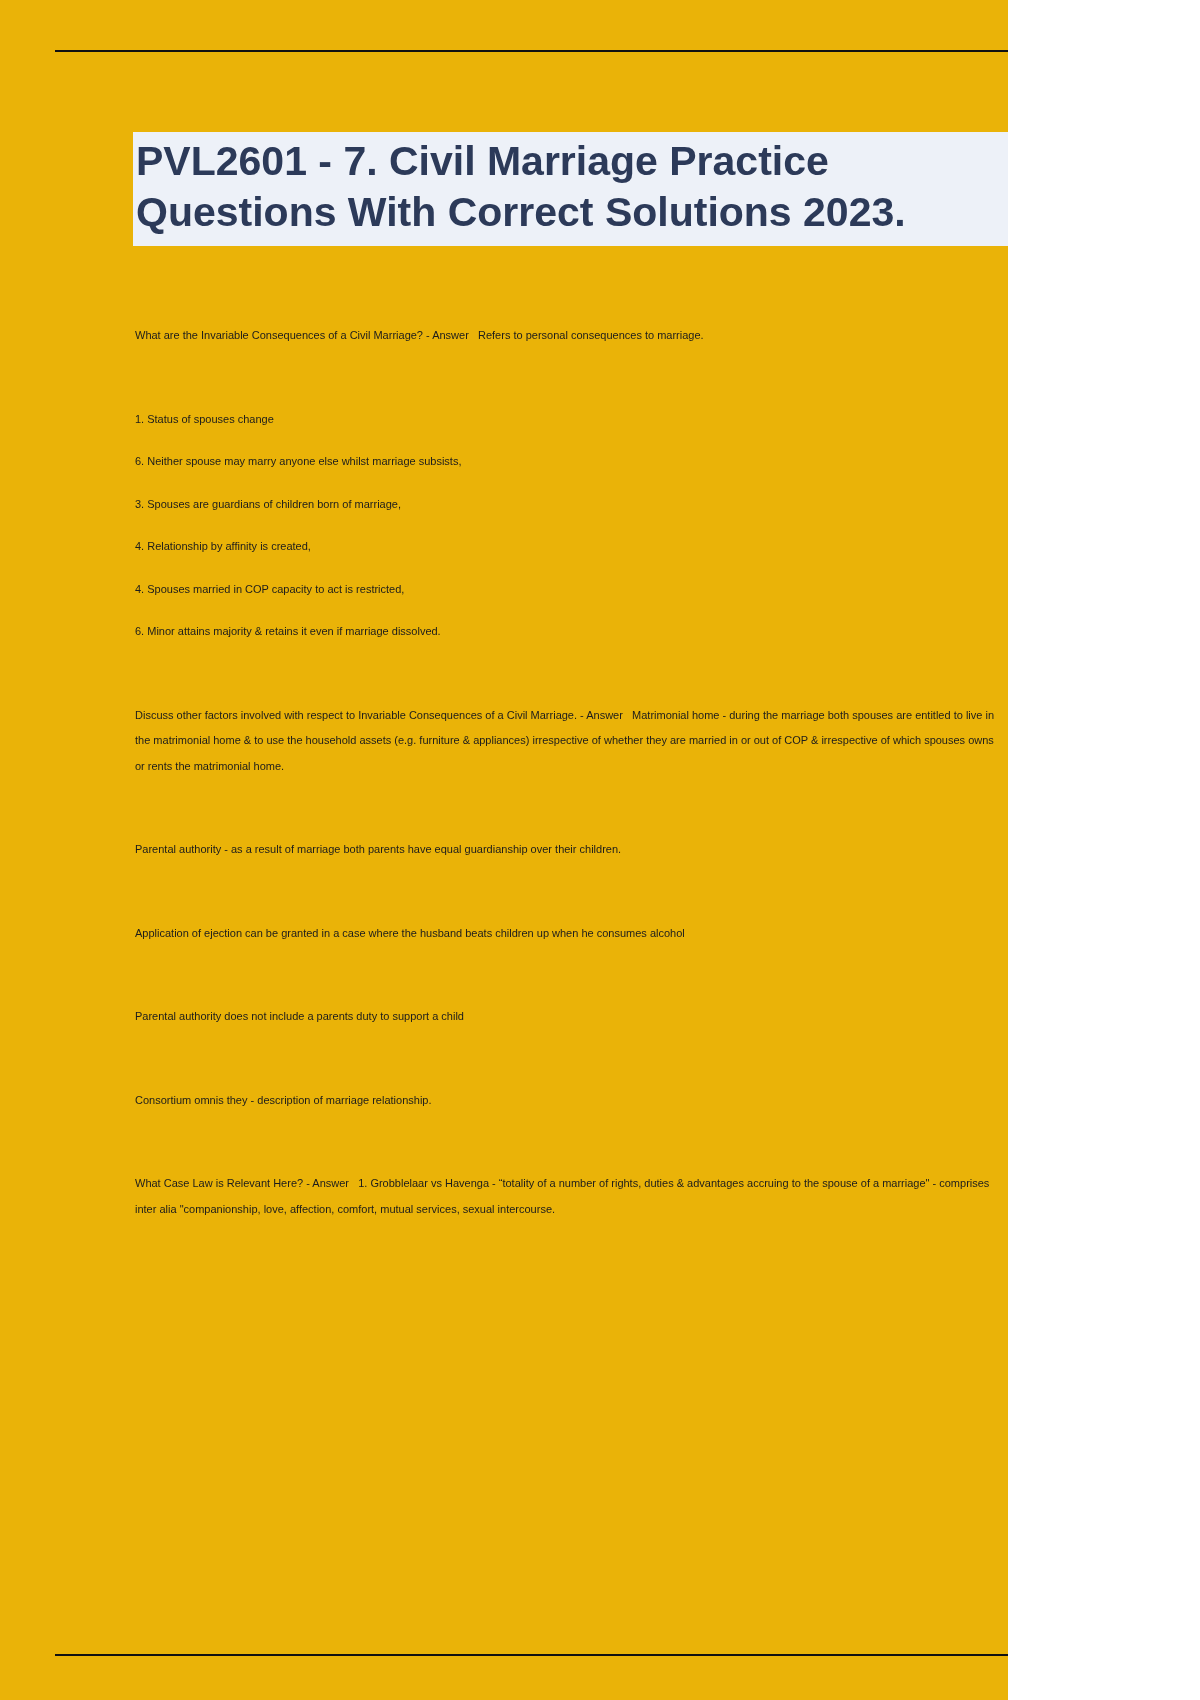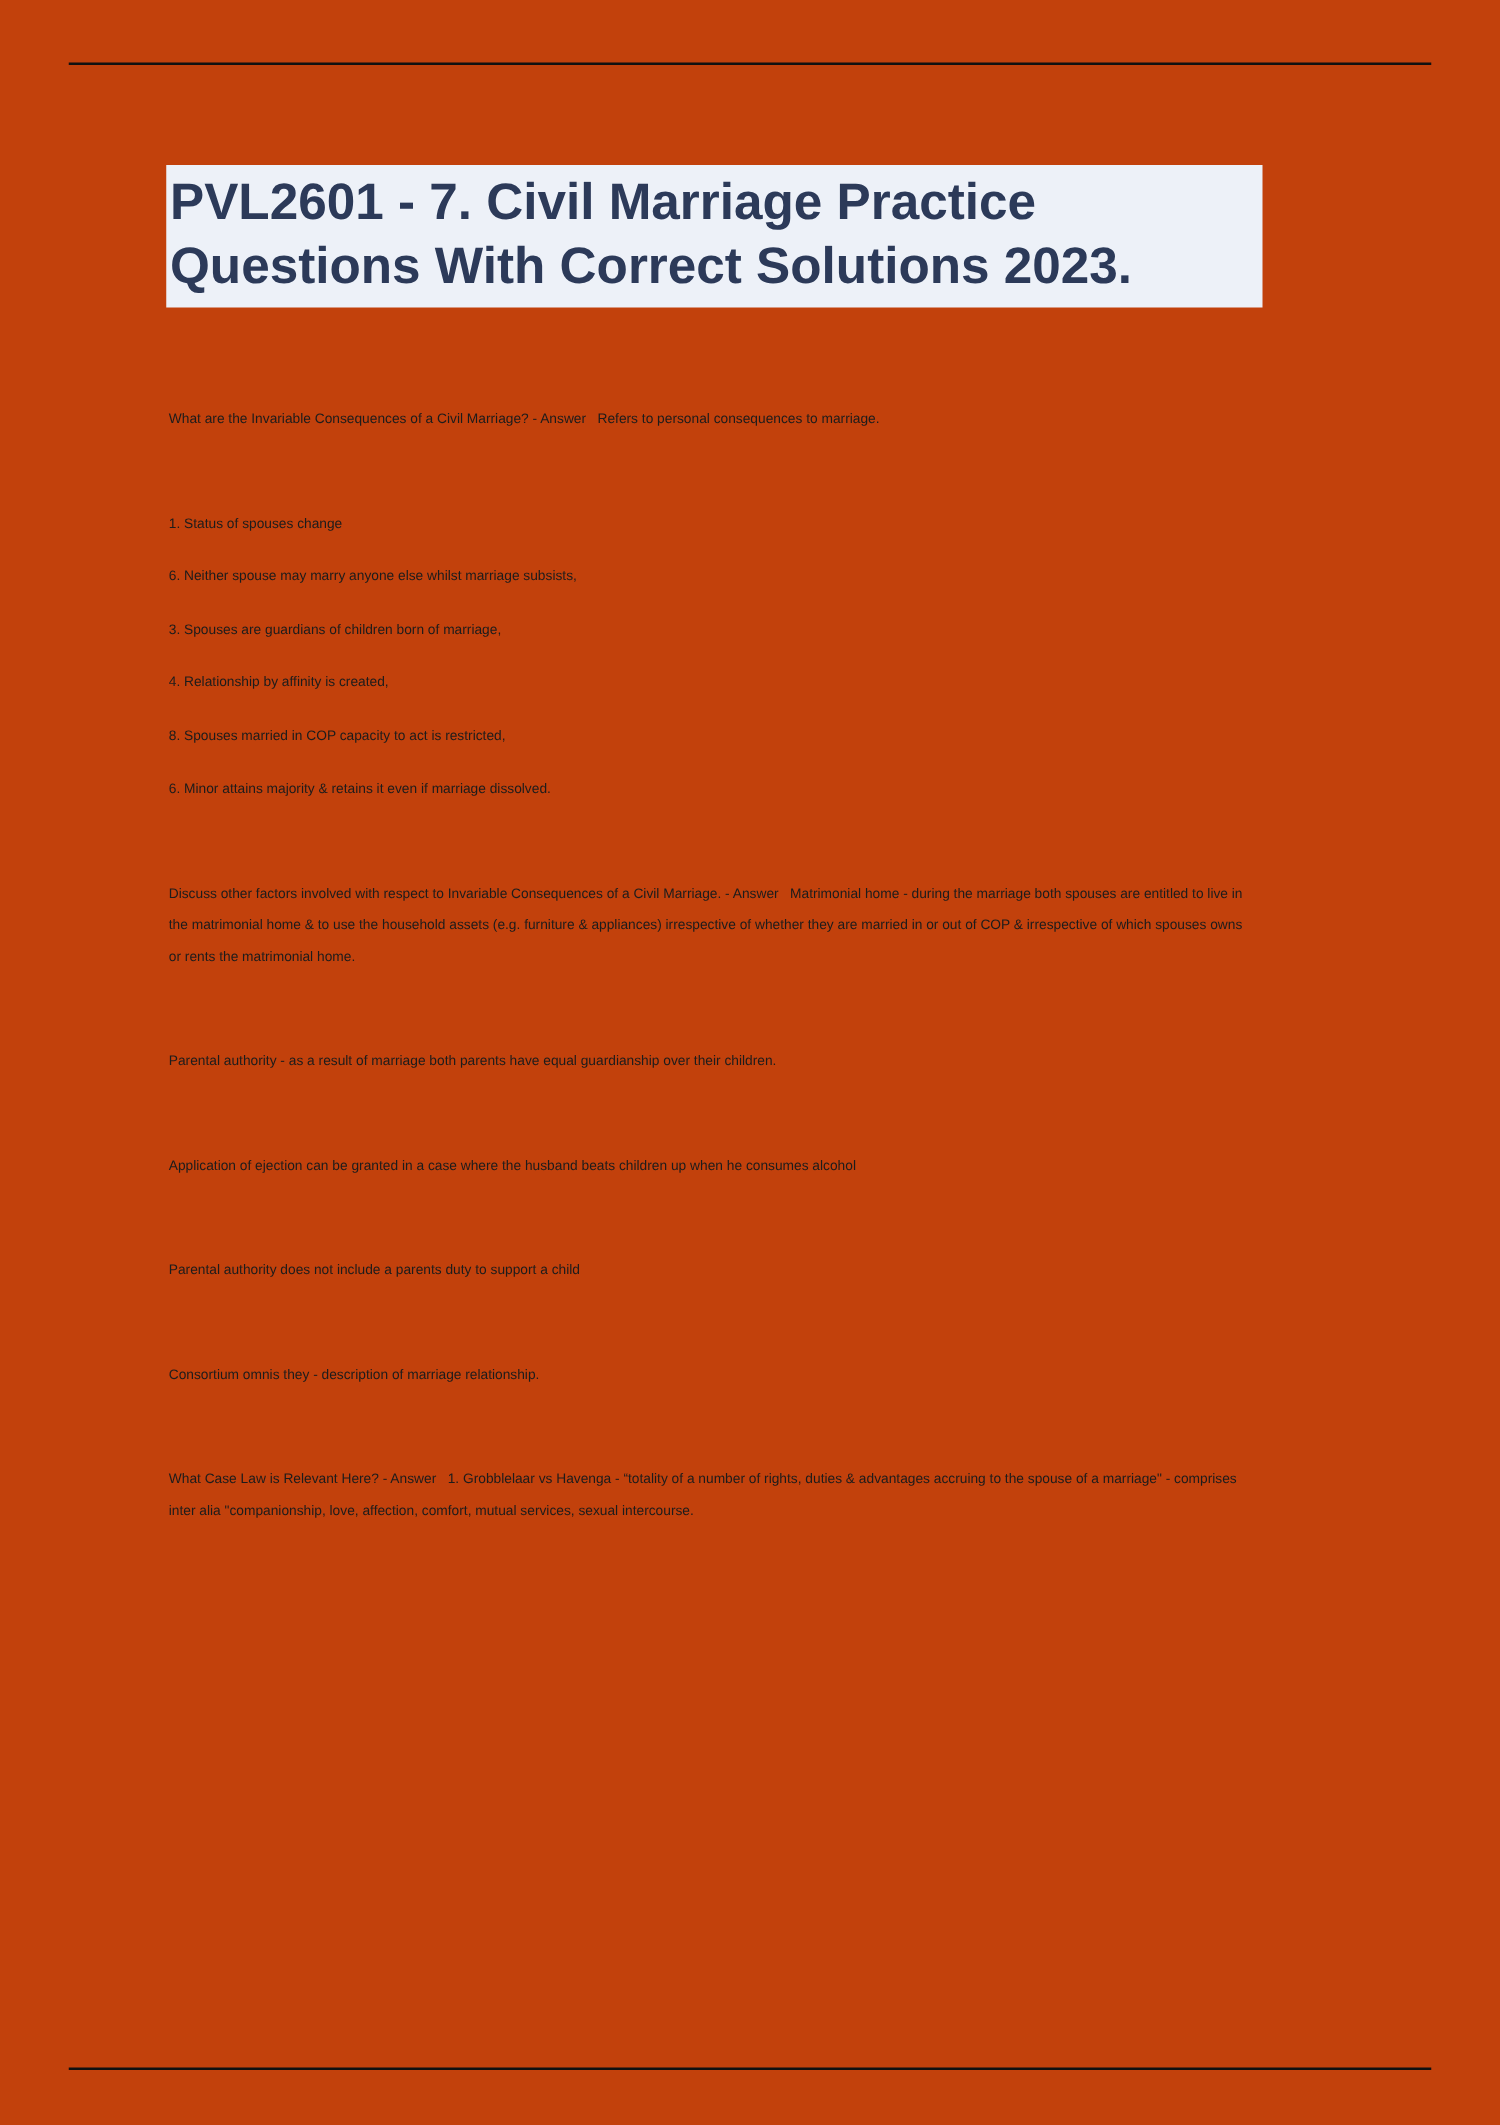--- a/index.html
+++ b/index.html
@@ -2,23 +2,23 @@
 <html><head>
 <meta charset="utf-8">
 <style>
   html, body {
     margin: 0;
     padding: 0;
     background: #ffffff;
   }
   .page {
     position: relative;
-    width: 1200px;
+    width: 1008px;
     height: 1700px;
-    background: #c2410c;
+    background: #eab308;
     font-family: "Liberation Sans", sans-serif;
     overflow: hidden;
   }
   .rule {
     position: absolute;
     left: 55px;
     width: 1090px;
     border: none;
     border-top: 2px solid #111111;
     margin: 0;
@@ -66,21 +66,21 @@
   <hr class="rule rule-top">
 
   <h1 class="doc-title">PVL2601 - 7. Civil Marriage Practice Questions With Correct Solutions 2023.</h1>
 
   <div class="content" id="content">
       <p class="gap-l">What are the Invariable Consequences of a Civil Marriage? - Answer   Refers to personal consequences to marriage.</p>
       <p class="gap-s">1. Status of spouses change</p>
       <p class="gap-s">6. Neither spouse may marry anyone else whilst marriage subsists,</p>
       <p class="gap-s">3. Spouses are guardians of children born of marriage,</p>
       <p class="gap-s">4. Relationship by affinity is created,</p>
-      <p class="gap-s">8. Spouses married in COP capacity to act is restricted,</p>
+      <p class="gap-s">4. Spouses married in COP capacity to act is restricted,</p>
       <p class="gap-l">6. Minor attains majority &amp; retains it even if marriage dissolved.</p>
       <p class="gap-l">Discuss other factors involved with respect to Invariable Consequences of a Civil Marriage. - Answer   Matrimonial home - during the marriage both spouses are entitled to live in the matrimonial home &amp; to use the household assets (e.g. furniture &amp; appliances) irrespective of whether they are married in or out of COP &amp; irrespective of which spouses owns or rents the matrimonial home.</p>
       <p class="gap-l">Parental authority - as a result of marriage both parents have equal guardianship over their children.</p>
       <p class="gap-l">Application of ejection can be granted in a case where the husband beats children up when he consumes alcohol</p>
       <p class="gap-l">Parental authority does not include a parents duty to support a child</p>
       <p class="gap-l">Consortium omnis they - description of marriage relationship.</p>
       <p class="gap-l">What Case Law is Relevant Here? - Answer   1. Grobblelaar vs Havenga - “totality of a number of rights, duties &amp; advantages accruing to the spouse of a marriage" - comprises inter alia "companionship, love, affection, comfort, mutual services, sexual intercourse.</p>
     </div>
 
   <hr class="rule rule-bottom">

